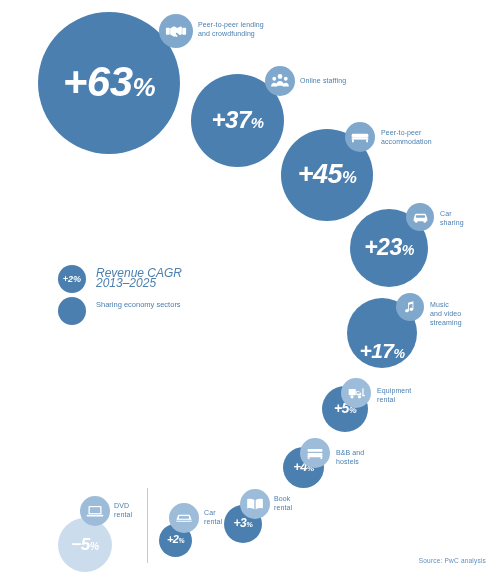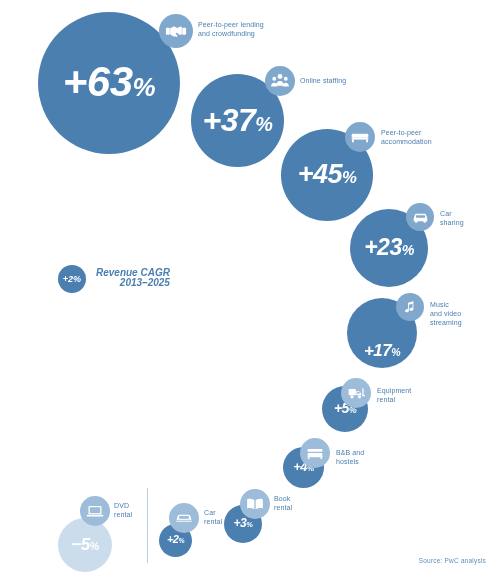--- a/index.html
+++ b/index.html
@@ -69,21 +69,21 @@
   }
   .lg-dot.k1{width:28px;height:28px;background:#4A7FB0;top:0;
     display:flex;align-items:center;justify-content:center;}
   .lg-dot.k1 span{color:#fff;font-style:italic;font-weight:bold;font-size:9px;}
   .lg-dot.k2{width:28px;height:28px;background:#4A7FB0;top:0;}
   .lg-dot.k3{width:28px;height:28px;background:#8CB0D4;top:0;}
   .lg-txt{
     position:absolute;left:38px;top:3px;
     color:#4A7FB0;font-size:7.5px;line-height:9.5px;white-space:pre-line;
   }
-  .lg-txt.em{font-style:italic;font-weight:bold;font-size:10px;line-height:10px;text-align:right;}
+  .lg-txt.em{font-style:italic;font-weight:normal;font-size:12px;line-height:10px;}
 
   
   #divider{
     position:absolute;left:147px;top:488px;width:1px;height:75px;
     background:#B9CFE3;
   }
   #source{
     position:absolute;right:14px;top:557px;
     color:#5E8FBE;font-size:6.5px;letter-spacing:0.2px;
   }
@@ -102,21 +102,21 @@
     <svg width="22" height="22" viewBox="0 0 24 24" fill="#ffffff">
       <rect x="1" y="8.5" width="4.2" height="7.5" rx="0.8"></rect>
       <rect x="18.8" y="8.5" width="4.2" height="7.5" rx="0.8"></rect>
       <path d="M5.6 9.2 L8.6 7.3 C9.2 6.9 9.9 6.9 10.5 7.2 L13.4 8.6 L16.2 7.3 C16.7 7.05 17.3 7.1 17.8 7.4 L18.4 7.8 L18.4 15.2 L17.4 16 C16.9 16.4 16.2 16.4 15.7 16 L13.2 14.2 C12.8 13.9 12.3 14 12 14.4 C11.6 15 11.9 15.6 12.4 15.9 L13.2 16.5 C13.7 16.9 13.8 17.5 13.5 18 C13.2 18.5 12.6 18.7 12.1 18.4 L10.9 17.6 C10.6 18.2 9.9 18.4 9.4 18.1 L6.2 16.1 C5.8 15.85 5.6 15.4 5.6 14.9 Z"></path>
     </svg>
   </div>
   <div class="lbl" style="left:198px;top:20px;width:90px;">Peer-to-peer lending
 and crowdfunding</div>
 
   <div class="bubble sharing" style="left:191px;top:74px;width:93px;height:93px;">
-    <span class="val" style="font-size:32px;font-style:italic;">
+    <span class="val" style="font-size:24px;font-style:italic;">
       <span>+37</span><span class="pct">%</span>
     </span>
   </div>
   <div class="badge" style="left:265px;top:66px;width:30px;height:30px;">
     <svg width="20" height="20" viewBox="0 0 24 24" fill="#ffffff">
       <circle cx="12" cy="6.6" r="2.9"></circle>
       <path d="M7.3 17.6 C7.3 14.2 9.4 12.1 12 12.1 C14.6 12.1 16.7 14.2 16.7 17.6 Z"></path>
       <circle cx="5.1" cy="9.3" r="2.3"></circle>
       <path d="M1.3 18.6 C1.3 15.9 2.9 14.2 5.1 14.2 C7.3 14.2 8.9 15.9 8.9 18.6 Z"></path>
       <circle cx="18.9" cy="9.3" r="2.3"></circle>
@@ -151,21 +151,21 @@
       <path d="M3.4 13.2 L4.9 8.8 C5.2 7.9 6 7.4 6.9 7.4 L17.1 7.4 C18 7.4 18.8 7.9 19.1 8.8 L20.6 13.2 L20.6 16.6 L3.4 16.6 Z"></path>
       <rect x="6.3" y="9.1" width="11.4" height="3.1" rx="0.6" fill="#7FA8CC"></rect>
       <circle cx="6.6" cy="16.9" r="1.7"></circle>
       <circle cx="17.4" cy="16.9" r="1.7"></circle>
     </svg>
   </div>
   <div class="lbl" style="left:440px;top:209px;width:60px;">Car
 sharing</div>
 
   <div class="bubble sharing" style="left:347px;top:298px;width:70px;height:70px;">
-    <span class="val" style="font-size:17px;margin-top:36px;">
+    <span class="val" style="font-size:21px;margin-top:36px;">
       <span>+17</span><span class="pct">%</span>
     </span>
   </div>
   <div class="badge" style="left:396px;top:293px;width:28px;height:28px;">
     <svg width="18" height="18" viewBox="0 0 24 24" fill="#ffffff">
       <path d="M16.5 4.2 L9.4 6.3 L9.4 15.1 C8.9 14.8 8.2 14.7 7.5 14.9 C6.1 15.3 5.2 16.5 5.5 17.6 C5.8 18.7 7.2 19.3 8.6 18.9 C9.8 18.5 10.7 17.6 10.6 16.6 L10.6 9.1 L15.3 7.7 L15.3 13.3 C14.8 13 14.1 12.9 13.4 13.1 C12 13.5 11.1 14.7 11.4 15.8 C11.7 16.9 13.1 17.5 14.5 17.1 C15.7 16.7 16.6 15.8 16.5 14.8 Z"></path>
     </svg>
   </div>
   <div class="lbl" style="left:430px;top:300px;width:62px;">Music
 and video
@@ -254,17 +254,21 @@
   <div id="divider"></div>
 
   <div id="legend">
     <div class="lg-row">
       <div class="lg-dot k1">
         <span>+2%</span>
       </div>
       <div class="lg-txt em">Revenue CAGR
 2013–2025</div>
     </div>
+    <div class="lg-row">
+      <div class="lg-dot k2"></div>
+      <div class="lg-txt">Sharing economy sectors</div>
+    </div>
   </div>
 
   <div id="source">Source: PwC analysis</div>
 
 </div>
 
 </body></html>

